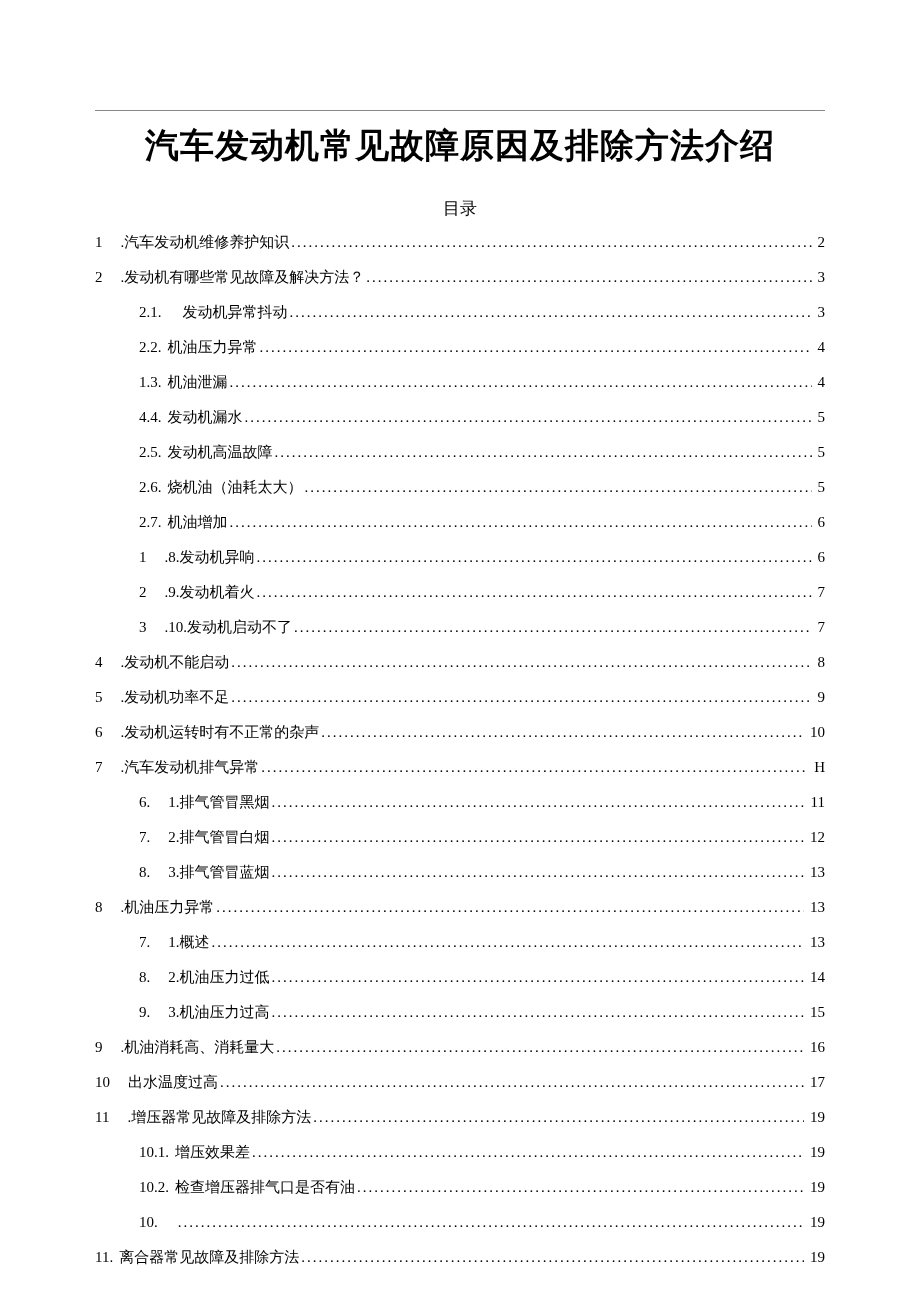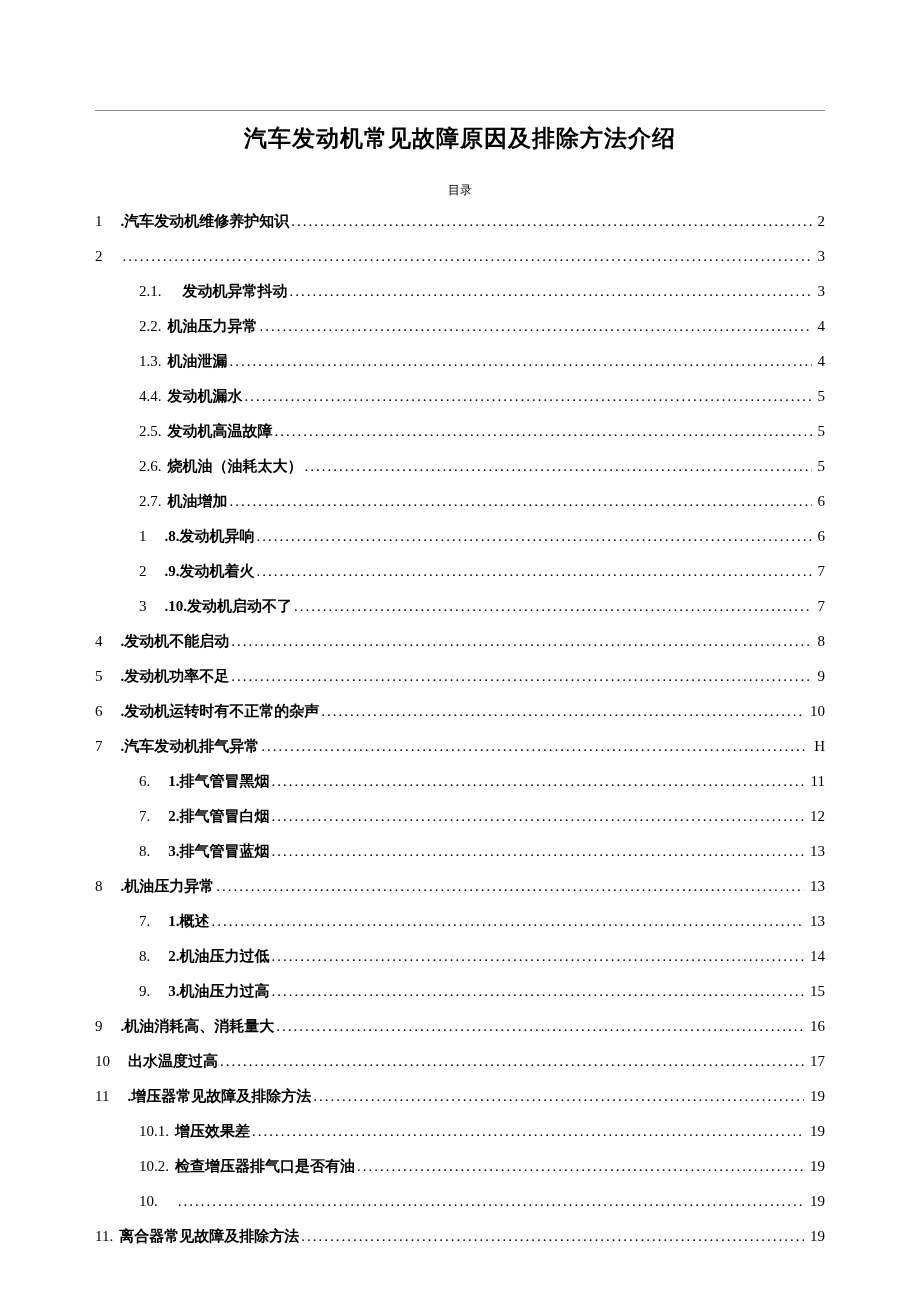--- a/index.html
+++ b/index.html
@@ -10,48 +10,47 @@
       font-family: "SimSun", "宋体", serif;
       padding: 110px 95px 0 95px;
       color: #000;
     }
     .hr-top {
       border-top: 1px solid #888;
       margin-bottom: 12px;
     }
     .doc-title {
       text-align: center;
-      font-size: 23px;
+      font-size: 34px;
       font-weight: bold;
       font-family: "SimHei", "黑体", sans-serif;
       margin-bottom: 28px;
       letter-spacing: 1px;
     }
     .toc-heading {
       text-align: center;
-      font-size: 12px;
+      font-size: 17px;
       margin-bottom: 10px;
     }
     .toc-entry {
       display: flex;
       align-items: baseline;
       font-size: 15px;
       line-height: 1.6;
       margin-bottom: 11px;
       white-space: nowrap;
     }
     .toc-entry.level-1 { padding-left: 0; }
     .toc-entry.level-2 { padding-left: 44px; }
     .toc-num {
       flex: 0 0 auto;
       padding-right: 6px;
     }
     .toc-label {
       flex: 0 0 auto;
-      font-weight: bold;
     }
     .toc-dots {
       flex: 1 1 auto;
       overflow: hidden;
       letter-spacing: 2px;
       color: #000;
       margin: 0 2px;
     }
     .toc-dots::before {
       content: "...............................................................................................................................................";
@@ -73,20 +72,21 @@
 
 <div id="toc-container">
     <div class="toc-entry level-1">
       <span class="toc-num gap-num">1</span>
       <span class="toc-label">.汽车发动机维修养护知识</span>
       <span class="toc-dots"></span>
       <span class="toc-page">2</span>
     </div>
     <div class="toc-entry level-1">
       <span class="toc-num gap-num">2</span>
+      <span class="toc-label">.发动机有哪些常见故障及解决方法？</span>
       <span class="toc-dots"></span>
       <span class="toc-page">3</span>
     </div>
     <div class="toc-entry level-2">
       <span class="toc-num">2.1.</span>
       <span class="toc-label">　发动机异常抖动</span>
       <span class="toc-dots"></span>
       <span class="toc-page">3</span>
     </div>
     <div class="toc-entry level-2">

